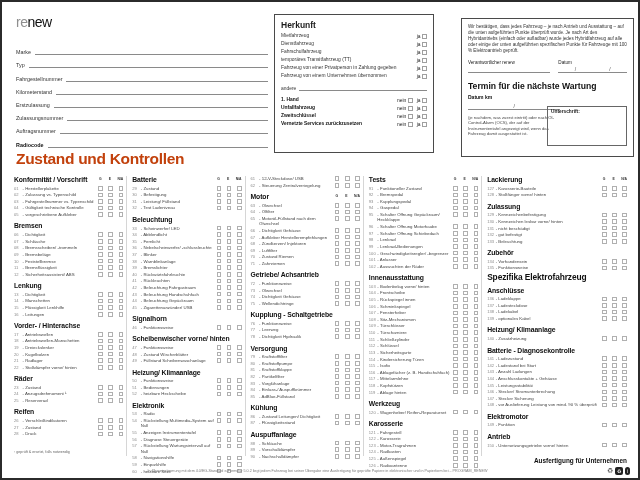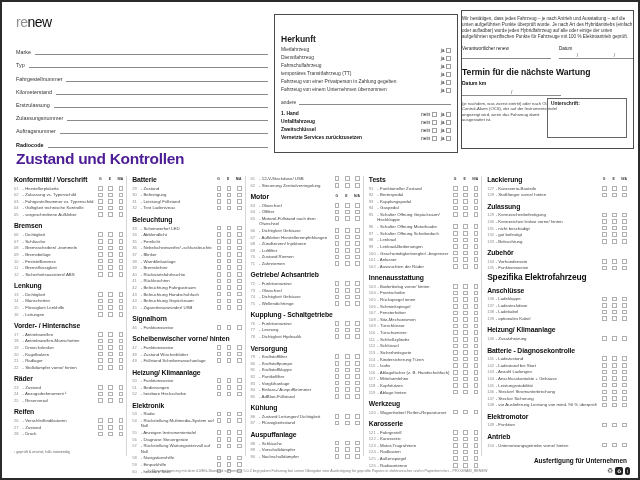--- a/index.html
+++ b/index.html
@@ -11,53 +11,53 @@
   .logo{font-size:14px;font-weight:normal;letter-spacing:-0.5px;}
   .logo .pre{color:#8f8f8f;}
   .logo .post{color:#111;}
   .vfields{margin-top:12px;}
   .vfrow{display:flex;align-items:flex-end;height:13.2px;}
   .vflabel{font-size:5.4px;color:#333;flex:none;}
   .vflabel.b{font-weight:bold;color:#111;}
   .vfline{flex:1;border-bottom:1px solid #8a8a8a;margin-left:4px;height:8px;}
 
   
-  .hbox{position:absolute;left:272px;top:12px;width:184px;height:139px;border:1px solid #4a4a4a;
-        box-sizing:border-box;padding:19px 6px;}
+  .hbox{position:absolute;left:272px;top:12px;width:160px;height:139px;border:1px solid #4a4a4a;
+        box-sizing:border-box;padding:5px 6px;}
   .htitle{font-size:8.5px;font-weight:bold;margin-bottom:3px;}
   .hrow{display:flex;align-items:flex-end;font-size:4.9px;color:#333;margin-bottom:1.8px;}
   .hlbl{flex:1;line-height:1.25;padding-right:4px;}
   .hlbl.b{font-weight:bold;color:#111;}
   .hright{flex:none;display:flex;align-items:center;white-space:nowrap;}
   .hword{margin:0 1.5px 0 4px;font-size:4.9px;color:#222;}
   .hcb{width:5px;height:5px;border:0.7px solid #9f9f9f;display:inline-block;box-sizing:border-box;background:#fff;}
   .andererow{display:flex;align-items:flex-end;margin:5px 0 6px;}
   .anderelbl{font-size:4.9px;color:#333;flex:none;}
   .andereline{flex:1;border-bottom:0.8px solid #8a8a8a;margin-left:3px;height:6px;}
 
   
-  .cbox{position:absolute;left:459px;top:8px;width:173px;height:139px;border:1px solid #4a4a4a;
-        box-sizing:border-box;padding:5px 0;font-size:4.6px;color:#333;}
+  .cbox{position:absolute;left:459px;top:16px;width:173px;height:139px;border:1px solid #4a4a4a;
+        box-sizing:border-box;padding:5px 6px;font-size:4.6px;color:#333;}
   .certtext{line-height:1.3;}
   .respRow{display:flex;gap:8px;margin-top:6px;}
   .respL{flex:1.2;}
   .respD{flex:1;}
   .smalllbl{font-size:4.6px;color:#222;}
   .uline{border-bottom:0.8px solid #8a8a8a;height:7px;}
   .dateline{display:flex;align-items:flex-end;border-bottom:0.8px solid #8a8a8a;height:7px;
             justify-content:space-around;font-size:5px;color:#444;}
   .nexttitle{font-size:8.6px;font-weight:bold;color:#111;margin-top:8px;}
   .datumkm{font-size:5px;font-weight:bold;color:#111;margin-top:3px;}
   .kmline{width:58%;margin-top:2px;}
   .nextnote{margin-top:5px;width:57%;font-size:4.2px;line-height:1.3;color:#444;}
   .sigbox{position:absolute;right:6px;bottom:10px;width:80px;height:40px;border:1px solid #666;
           box-sizing:border-box;padding:2px 3px;font-size:4.8px;font-weight:bold;color:#222;}
 
   
-  .maintitle{position:absolute;left:14px;top:148px;font-size:15.5px;font-weight:bold;letter-spacing:-0.3px;color:#4c1d95;}
+  .maintitle{position:absolute;left:14px;top:148px;font-size:15.5px;font-weight:bold;letter-spacing:-0.3px;color:#c2410c;}
   .checklist{position:absolute;left:12px;right:8px;top:174px;bottom:22px;display:flex;}
   .col{flex:1;padding:0 3px 0 5px;border-left:1px solid #d6d6d6;box-sizing:border-box;}
   .col:first-child{border-left:none;padding-left:0;}
   .col:last-child{flex:1.28;}
   .sechead{display:flex;align-items:flex-start;margin:5px 0 2.5px;}
   .col .sechead:first-child{margin-top:0;}
   .sectitle{flex:1;font-size:6.8px;font-weight:bold;color:#0f0f0f;letter-spacing:-0.1px;line-height:1.05;}
   .sechead.major{margin-top:2px;}
   .sechead.major .sectitle{font-size:8.4px;}
   .letters{flex:none;width:25px;display:flex;justify-content:space-between;font-size:3.4px;

